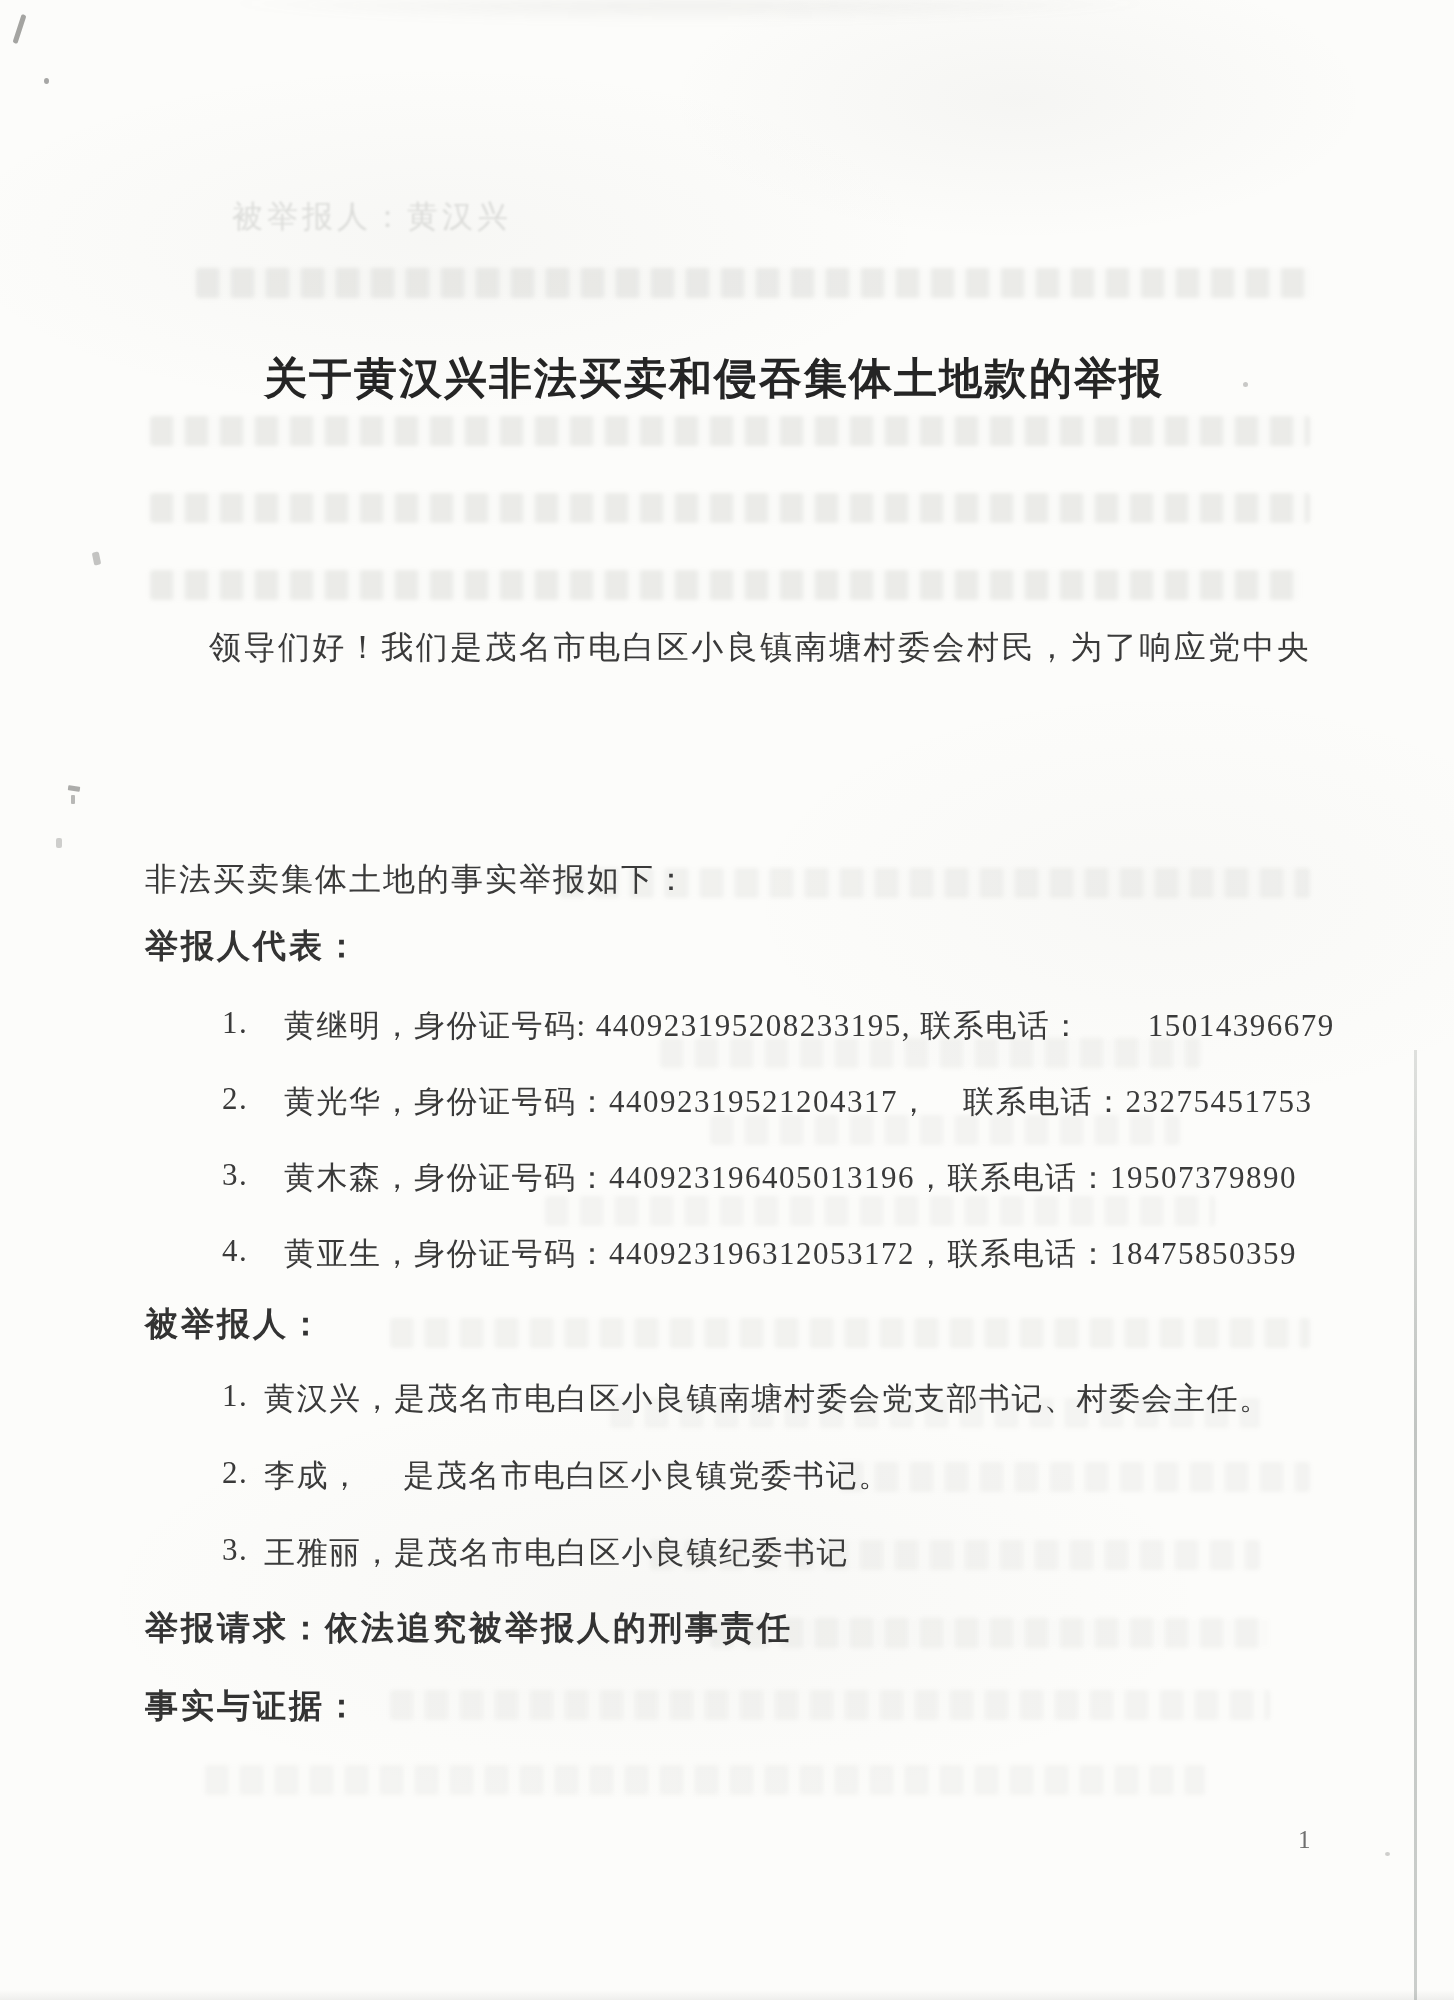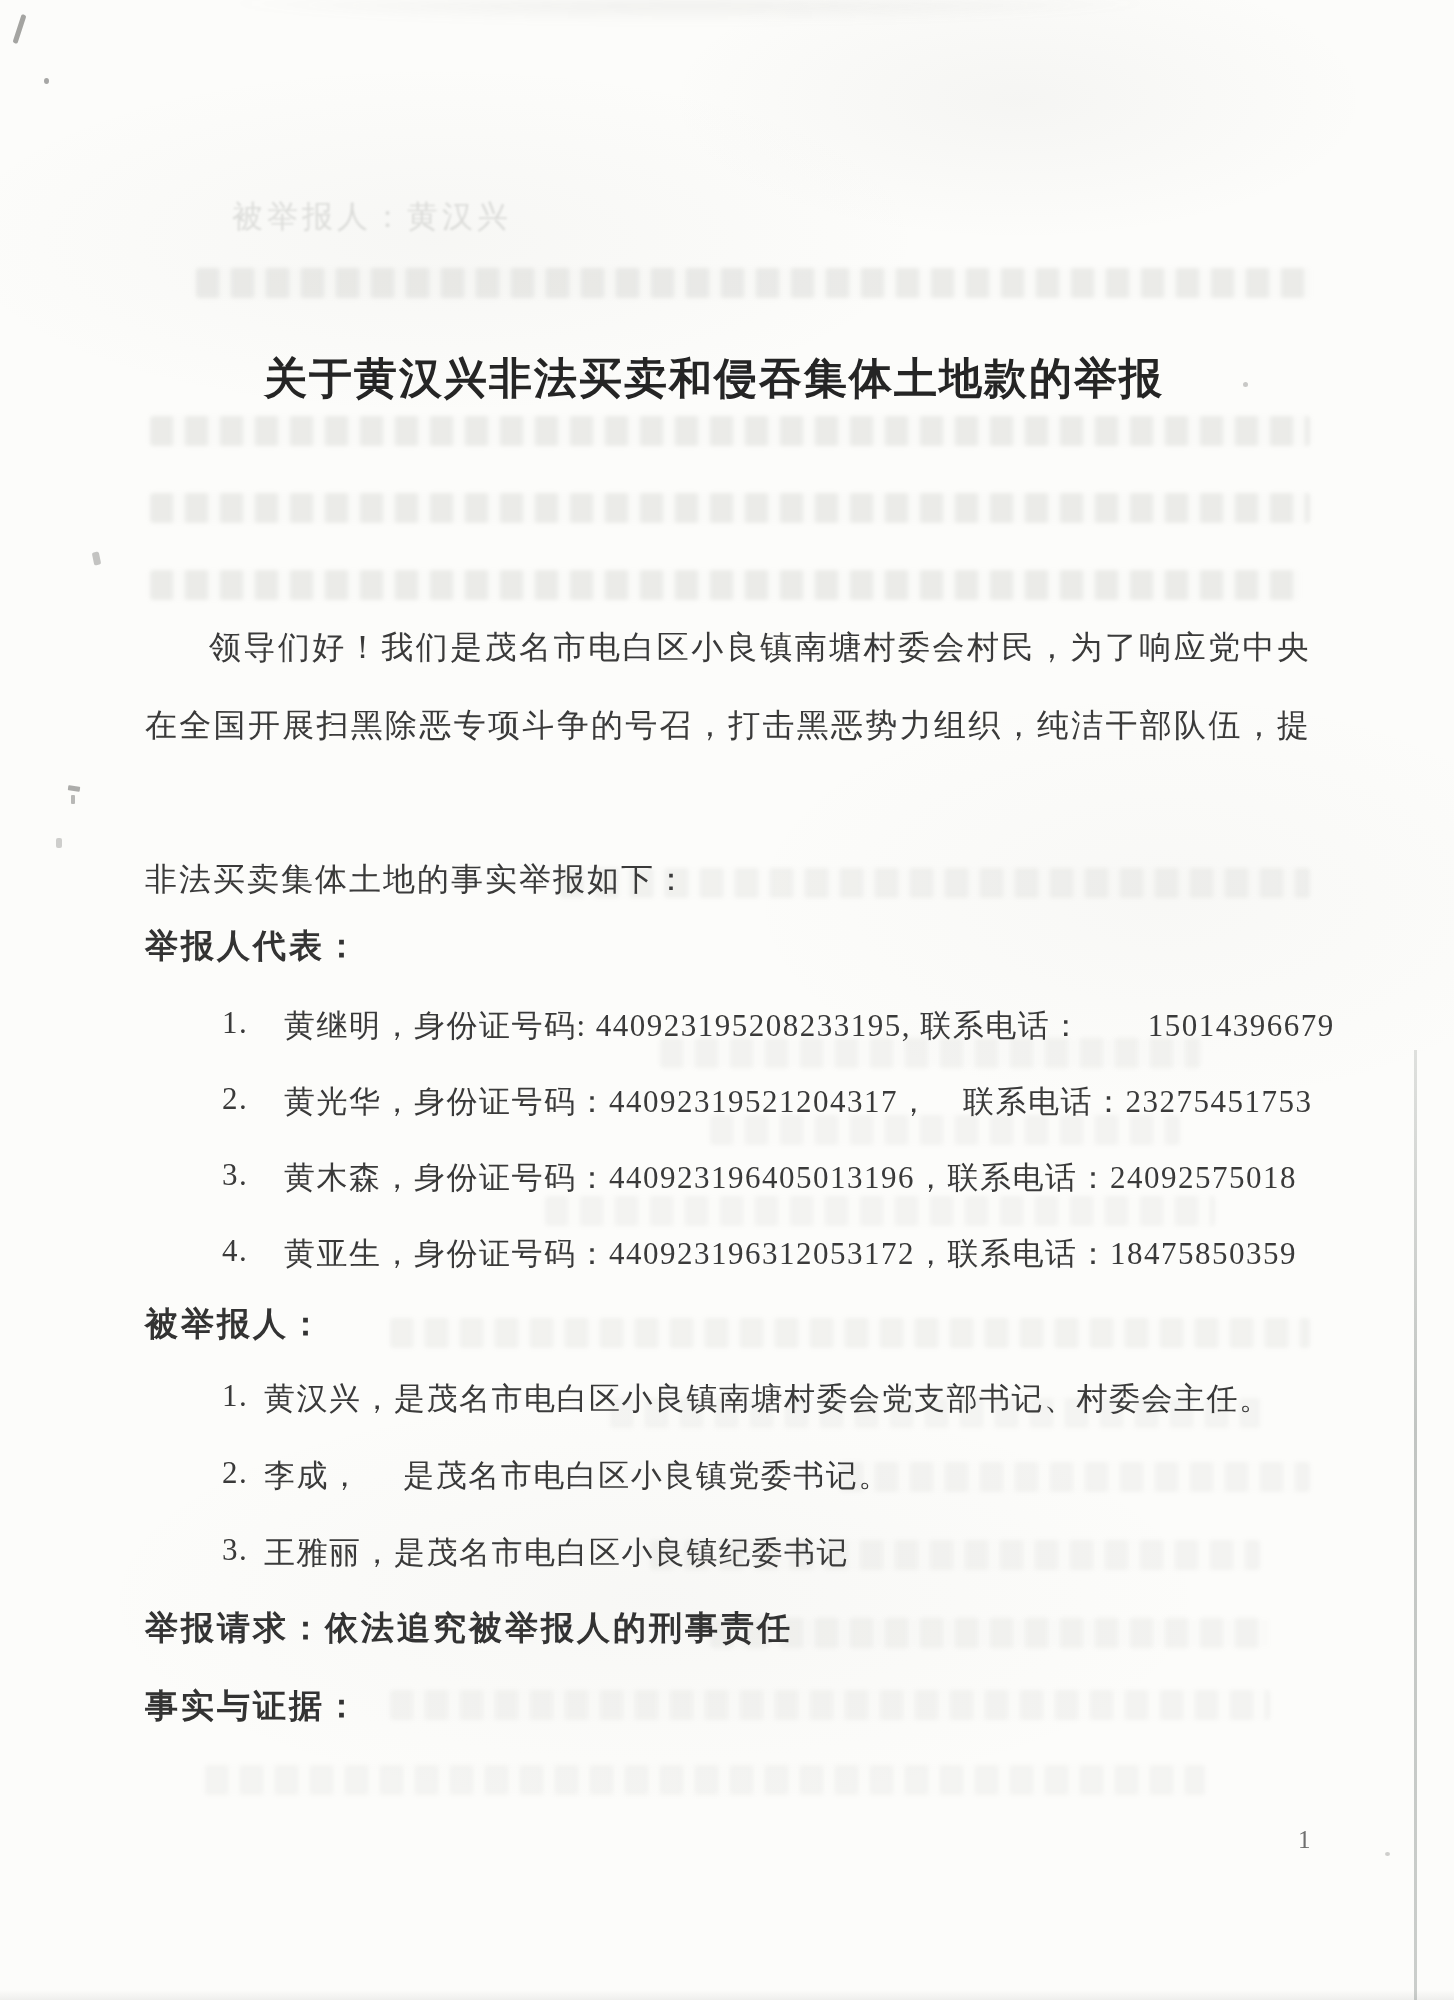--- a/index.html
+++ b/index.html
@@ -125,36 +125,35 @@
   <div class="ghost" style="left:610px; top:1398px; width:650px; opacity:0.5;"></div>
   <div class="ghost" style="left:840px; top:1462px; width:470px; opacity:0.55;"></div>
   <div class="ghost" style="left:650px; top:1540px; width:610px; opacity:0.55;"></div>
   <div class="ghost" style="left:710px; top:1618px; width:560px; opacity:0.6;"></div>
   <div class="ghost" style="left:390px; top:1690px; width:880px; opacity:0.55;"></div>
   <div class="ghost" style="left:205px; top:1765px; width:1000px; opacity:0.5;"></div>
 
   <h1 class="doc-title">关于黄汉兴非法买卖和侵吞集体土地款的举报</h1>
 
   <div class="body-line justified indent" style="top:628px;">领导们好！我们是茂名市电白区小良镇南塘村委会村民，为了响应党中央</div>
-  <div class="body-line justified" style="top:706px;">在全国开展扫黑除恶专项斗争的号召，打击黑恶势力组织，纯洁干部队伍，提</div>
   <div class="body-line" style="top:860px;">非法买卖集体土地的事实举报如下：</div>
 
   <div class="sec-heading" style="top:924px;text-align:right;">举报人代表：</div>
 
   <div class="list-item" style="top:1005px;">
     <span class="num">1.</span>
     <span class="itext">黄继明，身份证号码: 440923195208233195, 联系电话：　　15014396679</span>
   </div>
   <div class="list-item" style="top:1081px;">
     <span class="num">2.</span>
     <span class="itext">黄光华，身份证号码：44092319521204317，　联系电话：23275451753</span>
   </div>
   <div class="list-item" style="top:1157px;">
     <span class="num">3.</span>
-    <span class="itext">黄木森，身份证号码：440923196405013196，联系电话：24092575018</span>
+    <span class="itext">黄木森，身份证号码：440923196405013196，联系电话：19507379890</span>
   </div>
   <div class="list-item" style="top:1233px;">
     <span class="num">4.</span>
     <span class="itext">黄亚生，身份证号码：440923196312053172，联系电话：18475850359</span>
   </div>
 
   <div class="sec-heading" style="top:1302px;">被举报人：</div>
 
   <div class="list-item accused-item" style="top:1378px;">
     <span class="num">1.</span>

